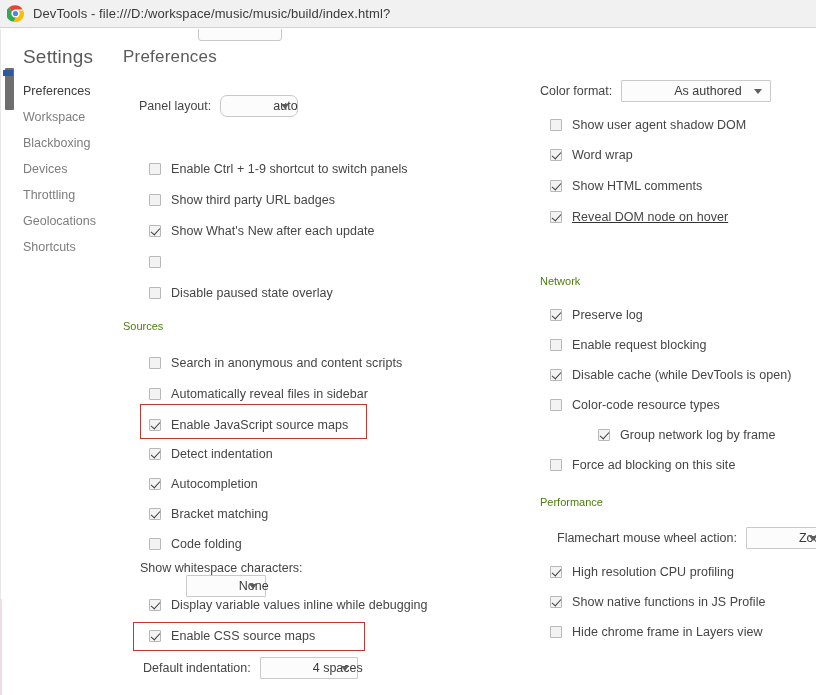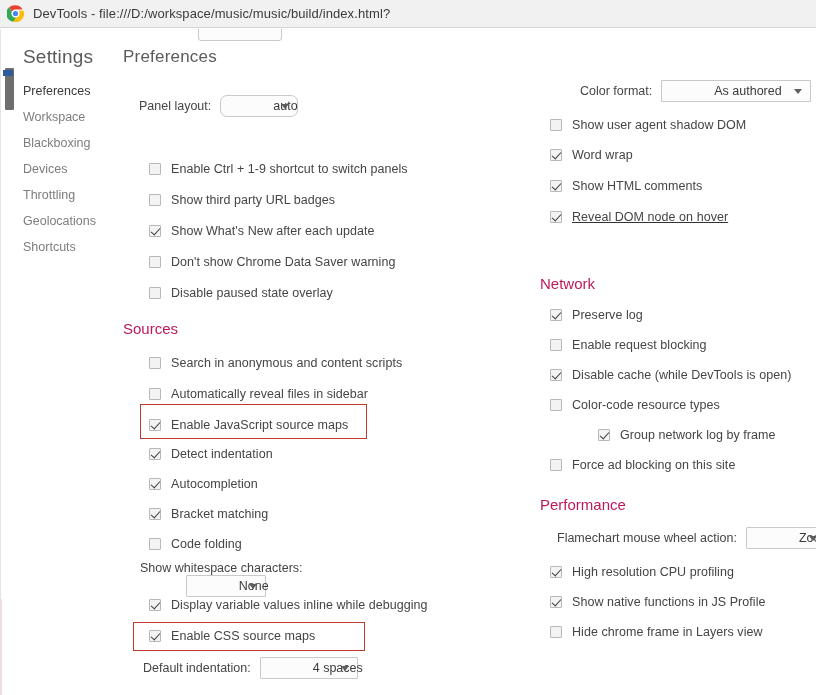--- a/index.html
+++ b/index.html
@@ -147,22 +147,22 @@
 
   .col {
     position: absolute;
     top: 0;
   }
   #col-left  { left: 3px;   width: 400px; }
   #col-right { left: 410px; width: 286px; }
 
   .section-title {
     position: absolute;
-    font-size: 15px;
-    color: #be185d;
+    font-size: 11px;
+    color: #4d7c0f;
     white-space: nowrap;
   }
 
   
   .cb-row {
     position: absolute;
     display: flex;
     align-items: center;
     height: 16px;
     white-space: nowrap;
@@ -318,21 +318,20 @@
       <div class="cb-row" style="left:26px; top:163px;">
         <span class="cb"></span>
         <span class="cb-label">Show third party URL badges</span>
       </div>
       <div class="cb-row" style="left:26px; top:194px;justify-content:flex-end;">
         <span class="cb checked"></span>
         <span class="cb-label">Show What's New after each update</span>
       </div>
       <div class="cb-row" style="left:26px; top:225px;">
         <span class="cb"></span>
-        <span class="cb-label">Don't show Chrome Data Saver warning</span>
       </div>
       <div class="cb-row" style="left:26px; top:256px;">
         <span class="cb"></span>
         <span class="cb-label">Disable paused state overlay</span>
       </div>
 
       <div class="section-title" style="left:0px; top:291px;">Sources</div>
 
       <div class="cb-row" style="left:26px; top:326px;">
         <span class="cb"></span>
@@ -387,21 +386,21 @@
           <span class="caret"></span>
         </span>
       </div>
 
       <div class="hl-box" style="left:17px; top:375px; width:227px; height:35px;"></div>
       <div class="hl-box" style="left:10px; top:593px; width:232px; height:29px;"></div>
     </div>
 
     <div class="col" id="col-right">
 
-      <div class="sel-row" style="left:10px; top:51px;margin-left:40px;">
+      <div class="sel-row" style="left:10px; top:51px;">
         <span class="sel-label">Color format:</span>
         <span class="sel-box" style="width:150px;">
           <span class="sel-value">As authored</span>
           <span class="caret"></span>
         </span>
       </div>
 
       <div class="cb-row" style="left:20px; top:88px;">
         <span class="cb"></span>
         <span class="cb-label">Show user agent shadow DOM</span>

